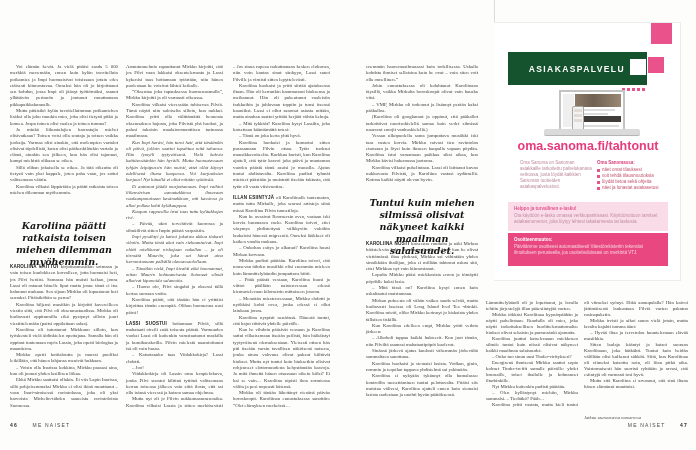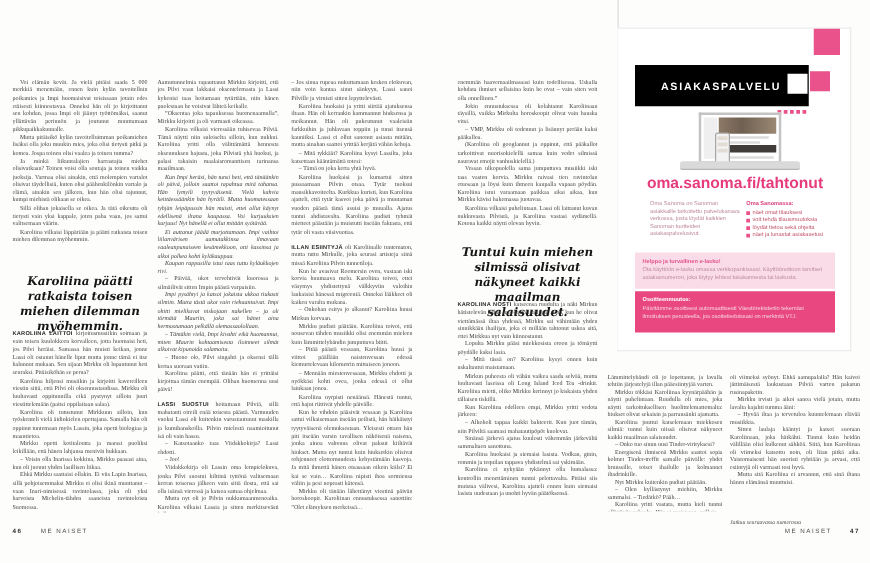--- a/index.html
+++ b/index.html
@@ -172,21 +172,21 @@
 
 <div class="cont-note">Jatkuu seuraavassa numerossa</div>
 
 <div class="footer" style="right:8px;text-align:right;">
   <span>ME NAISET</span>
   <b style="margin-left:12px;">47</b>
 </div>
 
 <div class="frame"></div>
 
-<div class="banner" style="background:#000000;">
+<div class="banner" style="background:#14532d;">
   <span>ASIAKASPALVELU</span>
 </div>
 
 <div class="sq" style="left:651px;top:23px;width:21px;height:21px;background:#e9528a;"></div>
 <div class="sq" style="left:630px;top:59px;width:16px;height:16px;background:#ffffff;"></div>
 <div class="sq" style="left:648px;top:57px;width:16px;height:16px;background:#e9528a;"></div>
 <div class="sq" style="left:622px;top:88px;width:3px;height:3px;background:#e9528a;"></div>
 <div class="sq" style="left:627px;top:88px;width:3px;height:3px;background:#e9528a;"></div>
 <div class="sq" style="left:632px;top:88px;width:3px;height:3px;background:#e9528a;"></div>
 <div class="sq" style="left:637px;top:88px;width:3px;height:3px;background:#e9528a;"></div>

